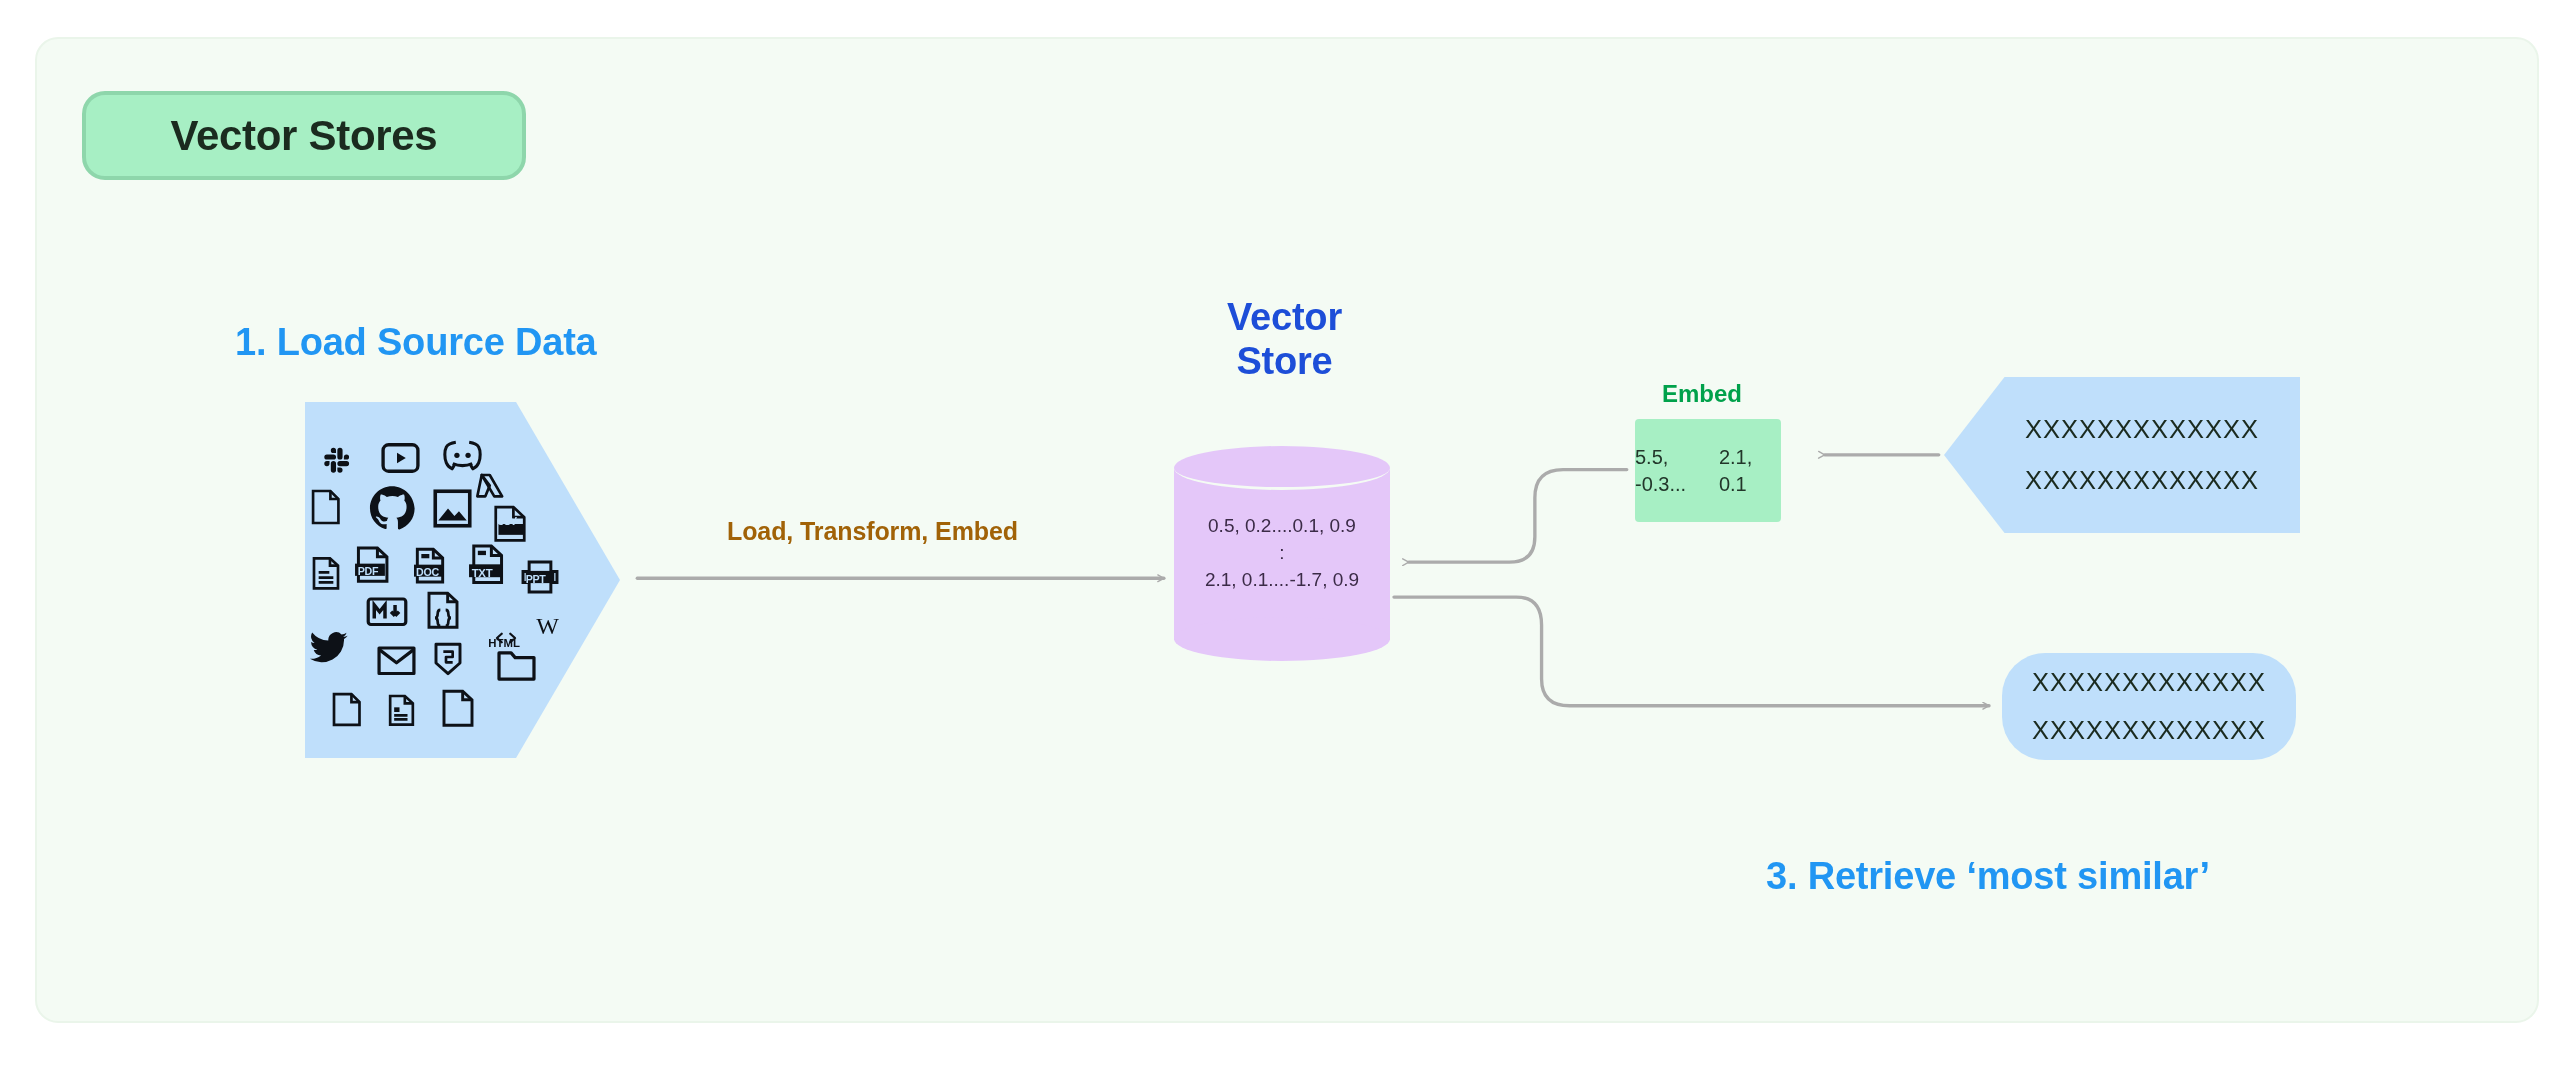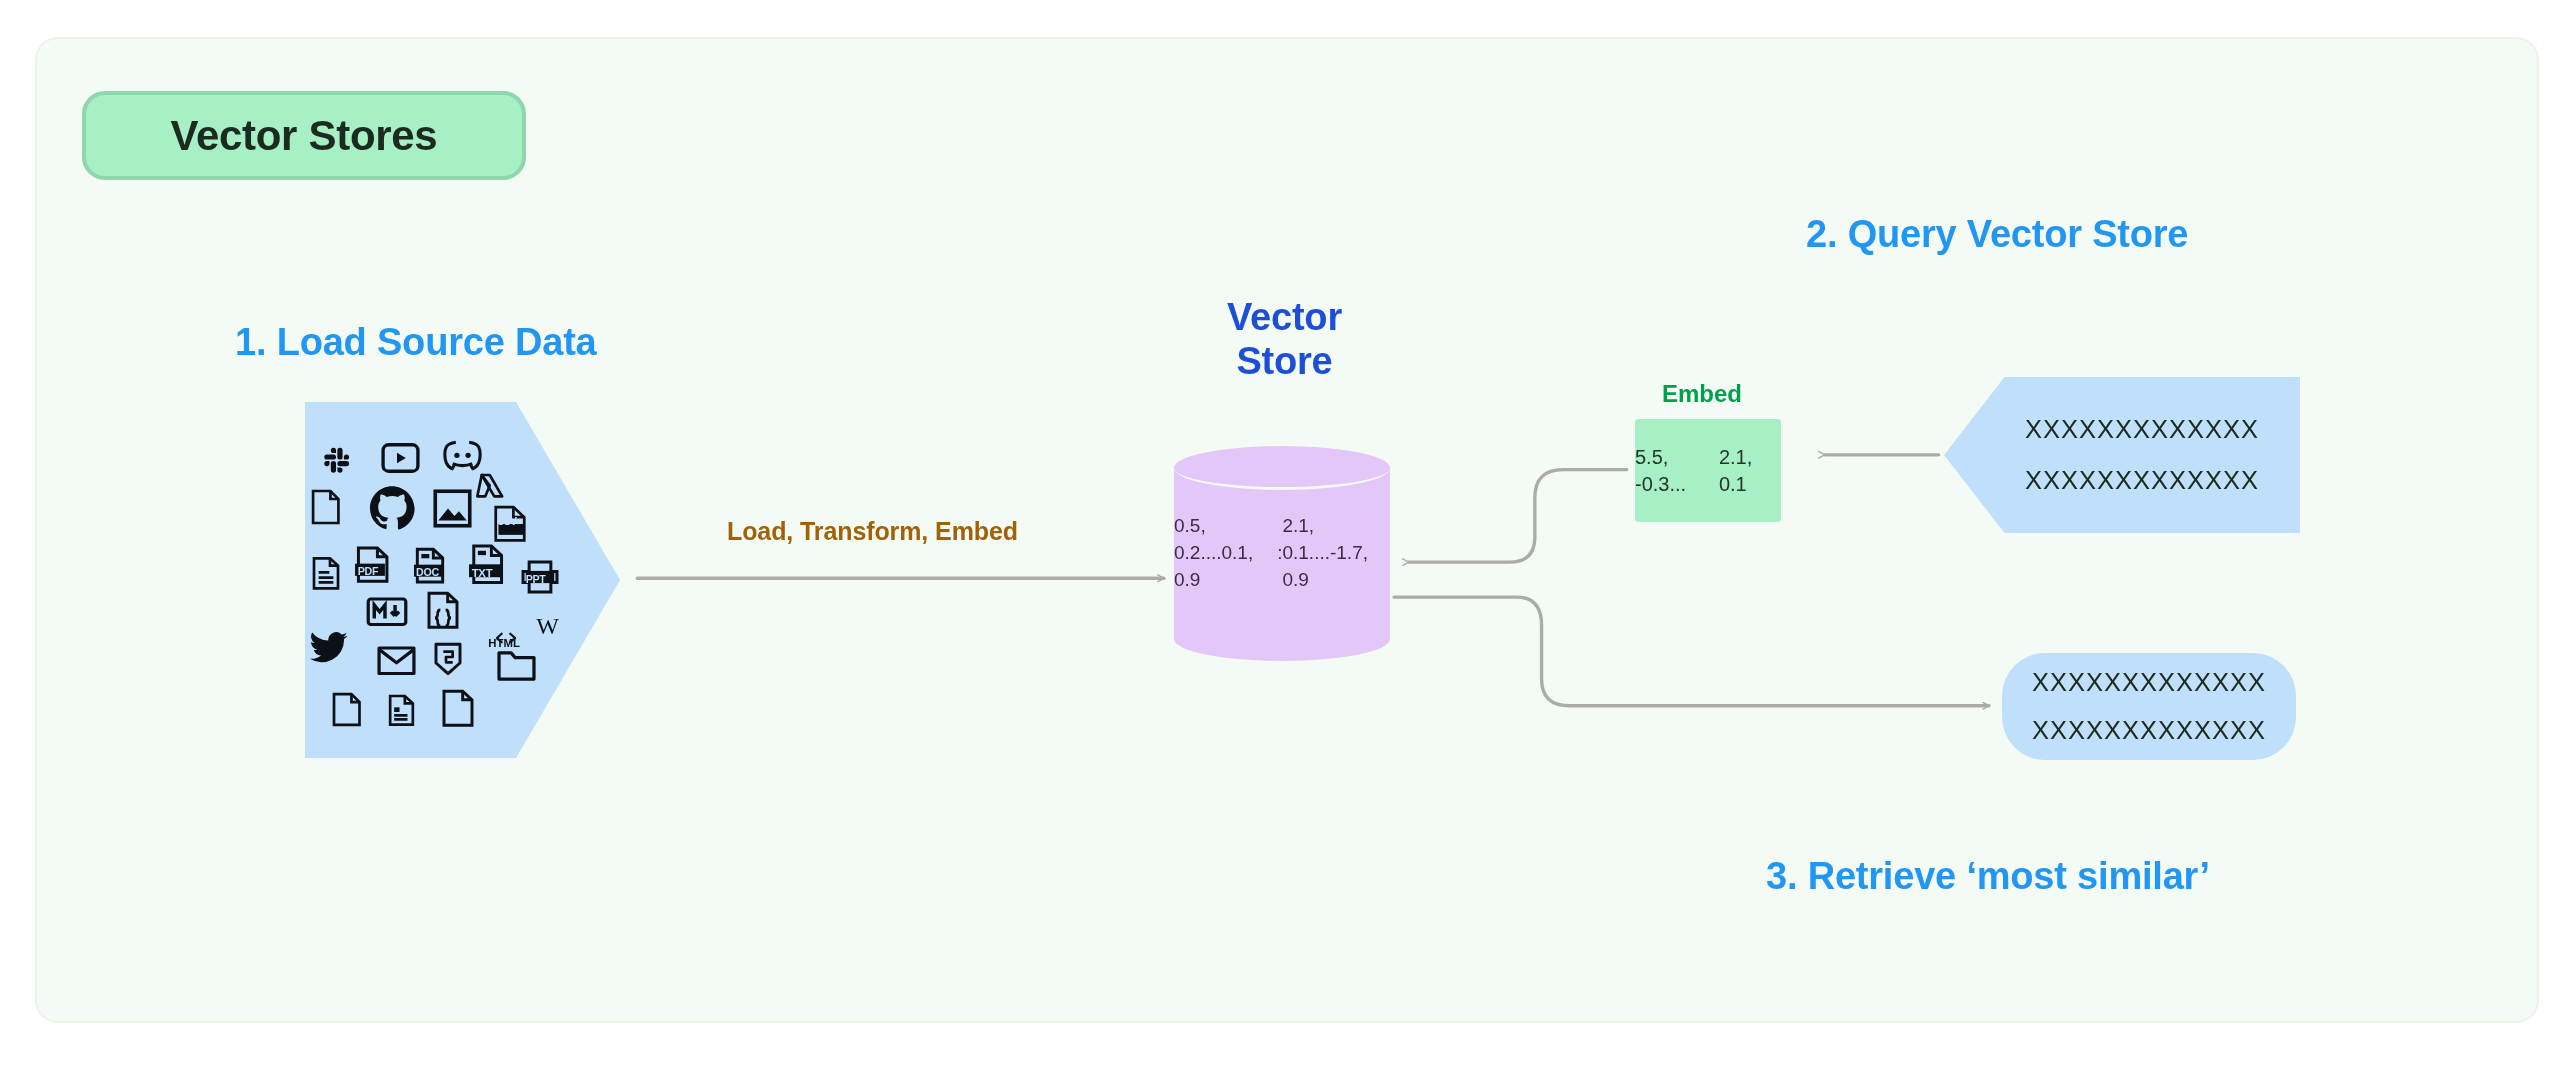--- a/index.html
+++ b/index.html
@@ -137,21 +137,21 @@
     left: 0; top: 171px;
     width: 216px; height: 44px;
     background: #e4c7f9;
     border-radius: 50%;
   }
   #cyl-text {
     position: absolute;
     left: 0; top: 0;
     width: 216px; height: 215px;
     display: flex;
-    flex-direction: row;
+    flex-direction: column;
     align-items: center;
     justify-content: center;
     font-size: 19px;
     color: #3b2b47;
     line-height: 1.42;
     z-index: 3;
   }
   
   #embed-title {
     position: absolute;
@@ -235,21 +235,20 @@
 
 <div id="root">
 
   <div id="card"></div>
 
   <div id="badge">
     <span>Vector Stores</span>
   </div>
 
   <div class="step-heading" id="step1">1. Load Source Data</div>
-  <div class="step-heading" id="step2">2. Query Vector Store</div>
   <div class="step-heading" id="step3">3. Retrieve ‘most similar’</div>
 
   <div id="vs-label">
     <div>Vector</div>
     <div>Store</div>
   </div>
 
   <div id="pentagon">
 
     <div class="icon-slot" style="left:18px;top:42px;width:31px;height:31px;">

